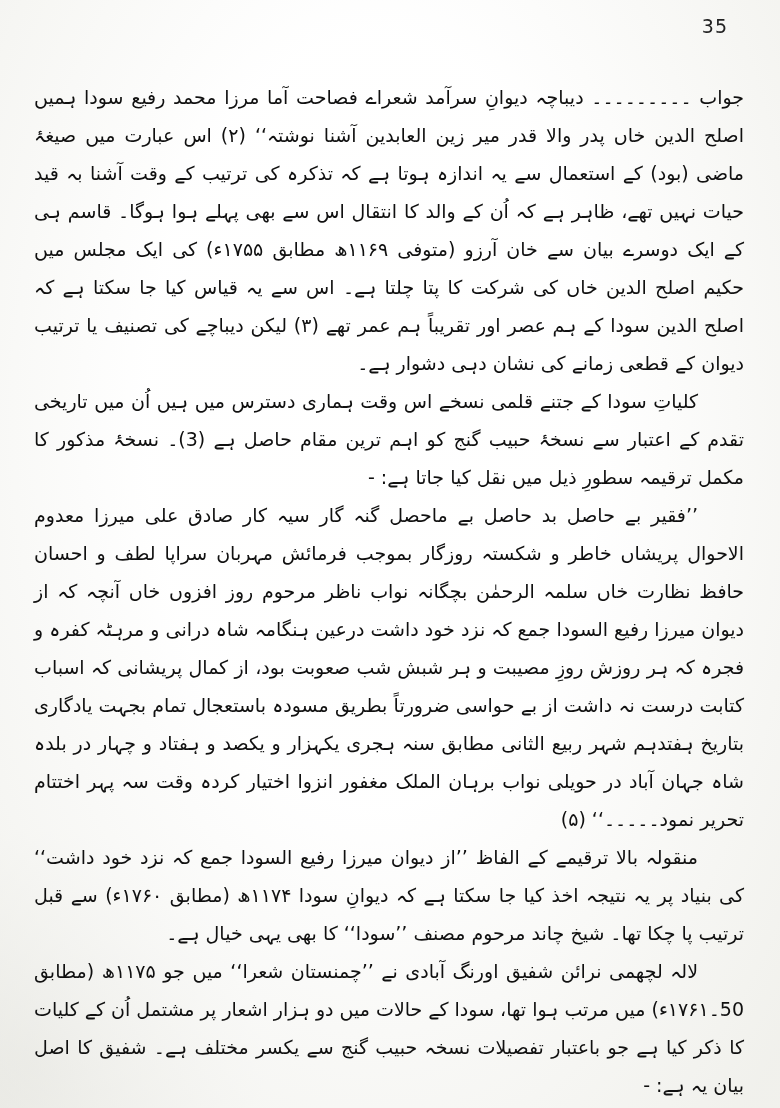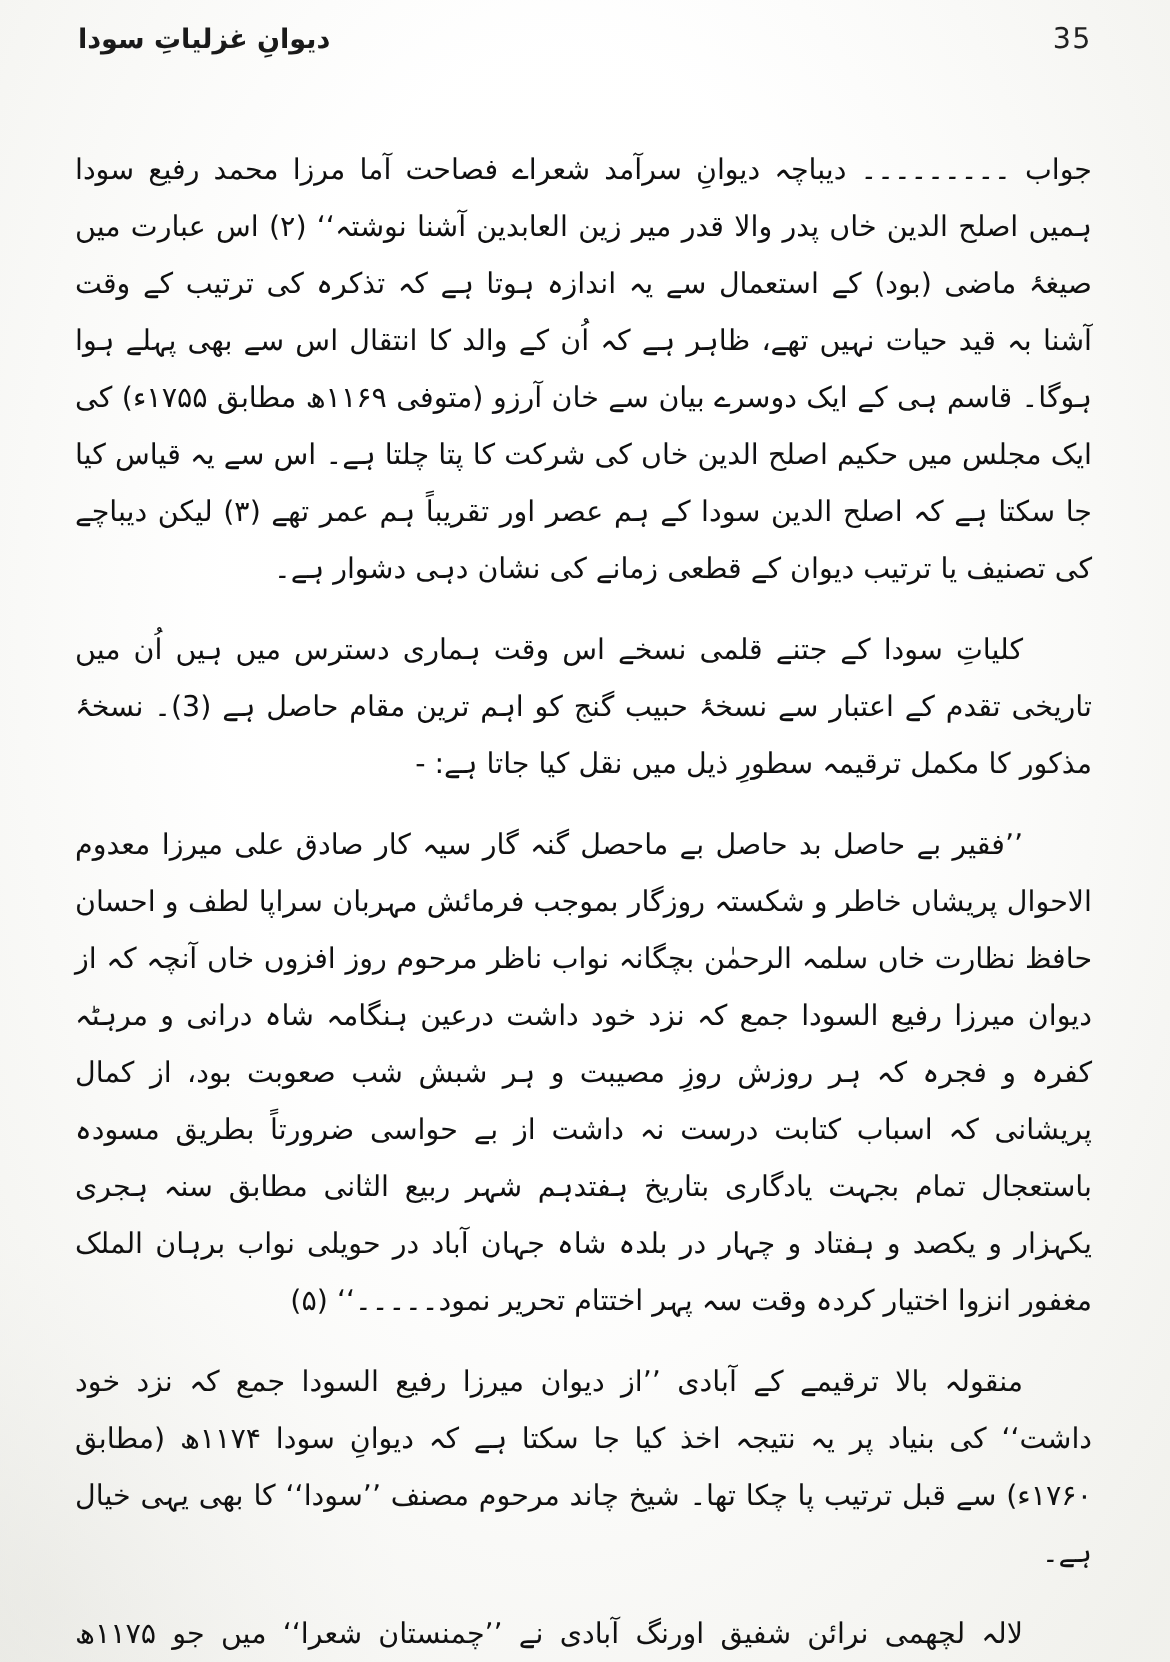--- a/index.html
+++ b/index.html
@@ -46,35 +46,34 @@
     position: absolute;
     top: 78px;
     right: 36px;
     left: 34px;
     direction: rtl;
     text-align: justify;
     font-size: 19px;
     line-height: 38px;
     color: #101010;
   }
-  .para { margin: 16px; padding: 0; }
+  .para { margin: 0; padding: 0; }
   .indent { text-indent: 46px; }
 </style>
 </head>
 <body>
 
 <div class="page">
 
   <div class="page-number">35</div>
 
-  <div class="book-title">دیوانِ غزلیاتِ سودا</div>
 
   <div class="body-text">
     <p class="para">جواب ۔۔۔۔۔۔۔۔۔ دیباچہ دیوانِ سرآمد شعراے فصاحت آما مرزا محمد رفیع سودا ہمیں اصلح الدین خاں پدر والا قدر میر زین العابدین آشنا نوشتہ‘‘ (۲) اس عبارت میں صیغۂ ماضی (بود) کے استعمال سے یہ اندازہ ہوتا ہے کہ تذکرہ کی ترتیب کے وقت آشنا بہ قید حیات نہیں تھے، ظاہر ہے کہ اُن کے والد کا انتقال اس سے بھی پہلے ہوا ہوگا۔ قاسم ہی کے ایک دوسرے بیان سے خان آرزو (متوفی ۱۱۶۹ھ مطابق ۱۷۵۵ء) کی ایک مجلس میں حکیم اصلح الدین خاں کی شرکت کا پتا چلتا ہے۔ اس سے یہ قیاس کیا جا سکتا ہے کہ اصلح الدین سودا کے ہم عصر اور تقریباً ہم عمر تھے (۳) لیکن دیباچے کی تصنیف یا ترتیب دیوان کے قطعی زمانے کی نشان دہی دشوار ہے۔</p>
     <p class="para indent">کلیاتِ سودا کے جتنے قلمی نسخے اس وقت ہماری دسترس میں ہیں اُن میں تاریخی تقدم کے اعتبار سے نسخۂ حبیب گنج کو اہم ترین مقام حاصل ہے (3)۔ نسخۂ مذکور کا مکمل ترقیمہ سطورِ ذیل میں نقل کیا جاتا ہے: -</p>
     <p class="para indent">’’فقیر بے حاصل بد حاصل بے ماحصل گنہ گار سیہ کار صادق علی میرزا معدوم الاحوال پریشاں خاطر و شکستہ روزگار بموجب فرمائش مہربان سراپا لطف و احسان حافظ نظارت خاں سلمہ الرحمٰن بچگانہ نواب ناظر مرحوم روز افزوں خاں آنچہ کہ از دیوان میرزا رفیع السودا جمع کہ نزد خود داشت درعین ہنگامہ شاہ درانی و مرہٹہ کفرہ و فجرہ کہ ہر روزش روزِ مصیبت و ہر شبش شب صعوبت بود، از کمال پریشانی کہ اسباب کتابت درست نہ داشت از بے حواسی ضرورتاً بطریق مسودہ باستعجال تمام بجہت یادگاری بتاریخ ہفتدہم شہر ربیع الثانی مطابق سنہ ہجری یکہزار و یکصد و ہفتاد و چہار در بلدہ شاہ جہان آباد در حویلی نواب برہان الملک مغفور انزوا اختیار کردہ وقت سہ پہر اختتام تحریر نمود۔۔۔۔۔‘‘ (۵)</p>
-    <p class="para indent">منقولہ بالا ترقیمے کے آبادی ’’از دیوان میرزا رفیع السودا جمع کہ نزد خود داشت‘‘ کی بنیاد پر یہ نتیجہ اخذ کیا جا سکتا ہے کہ دیوانِ سودا ۱۱۷۴ھ (مطابق ۱۷۶۰ء) سے قبل ترتیب پا چکا تھا۔ شیخ چاند مرحوم مصنف ’’سودا‘‘ کا بھی یہی خیال ہے۔</p>
-    <p class="para indent">لالہ لچھمی نرائن شفیق اورنگ آبادی نے ’’چمنستان شعرا‘‘ میں جو ۱۱۷۵ھ (مطابق ۶۲۔۱۷۶۱ء) میں مرتب ہوا تھا، سودا کے حالات میں دو ہزار اشعار پر مشتمل اُن کے کلیات کا ذکر کیا ہے جو باعتبار تفصیلات نسخہ حبیب گنج سے یکسر مختلف ہے۔ شفیق کا اصل بیان یہ ہے: -</p>
+    <p class="para indent">منقولہ بالا ترقیمے کے الفاظ ’’از دیوان میرزا رفیع السودا جمع کہ نزد خود داشت‘‘ کی بنیاد پر یہ نتیجہ اخذ کیا جا سکتا ہے کہ دیوانِ سودا ۱۱۷۴ھ (مطابق ۱۷۶۰ء) سے قبل ترتیب پا چکا تھا۔ شیخ چاند مرحوم مصنف ’’سودا‘‘ کا بھی یہی خیال ہے۔</p>
+    <p class="para indent">لالہ لچھمی نرائن شفیق اورنگ آبادی نے ’’چمنستان شعرا‘‘ میں جو ۱۱۷۵ھ (مطابق 50۔۱۷۶۱ء) میں مرتب ہوا تھا، سودا کے حالات میں دو ہزار اشعار پر مشتمل اُن کے کلیات کا ذکر کیا ہے جو باعتبار تفصیلات نسخہ حبیب گنج سے یکسر مختلف ہے۔ شفیق کا اصل بیان یہ ہے: -</p>
     <p class="para indent">’’کلیاتش متضمن بر قصائد و مثنوی و مخمس و ترجیع بند و قطعہ و رباعی و مرثیہ قریب دو ہزار بیت بہ</p>
 
   </div>
 
 </div>
 
 </body></html>

